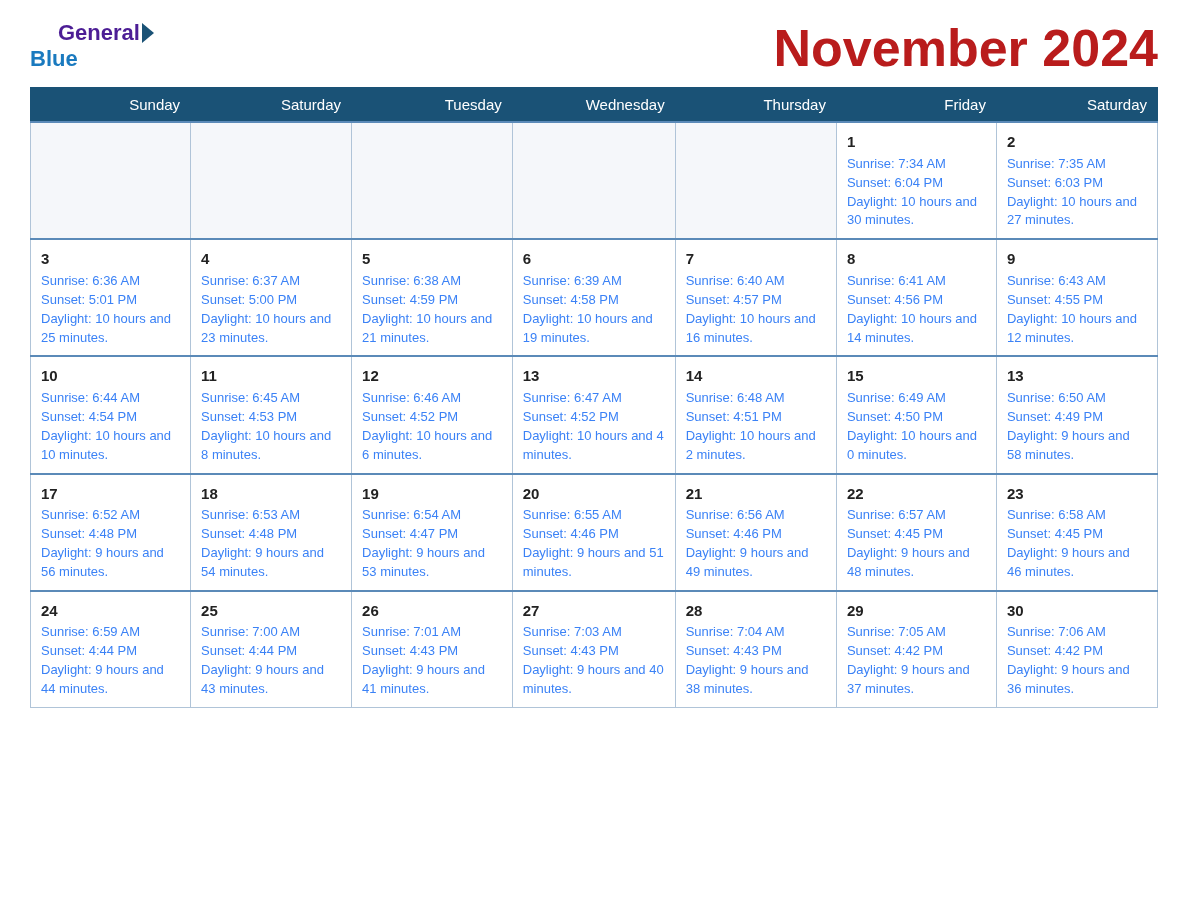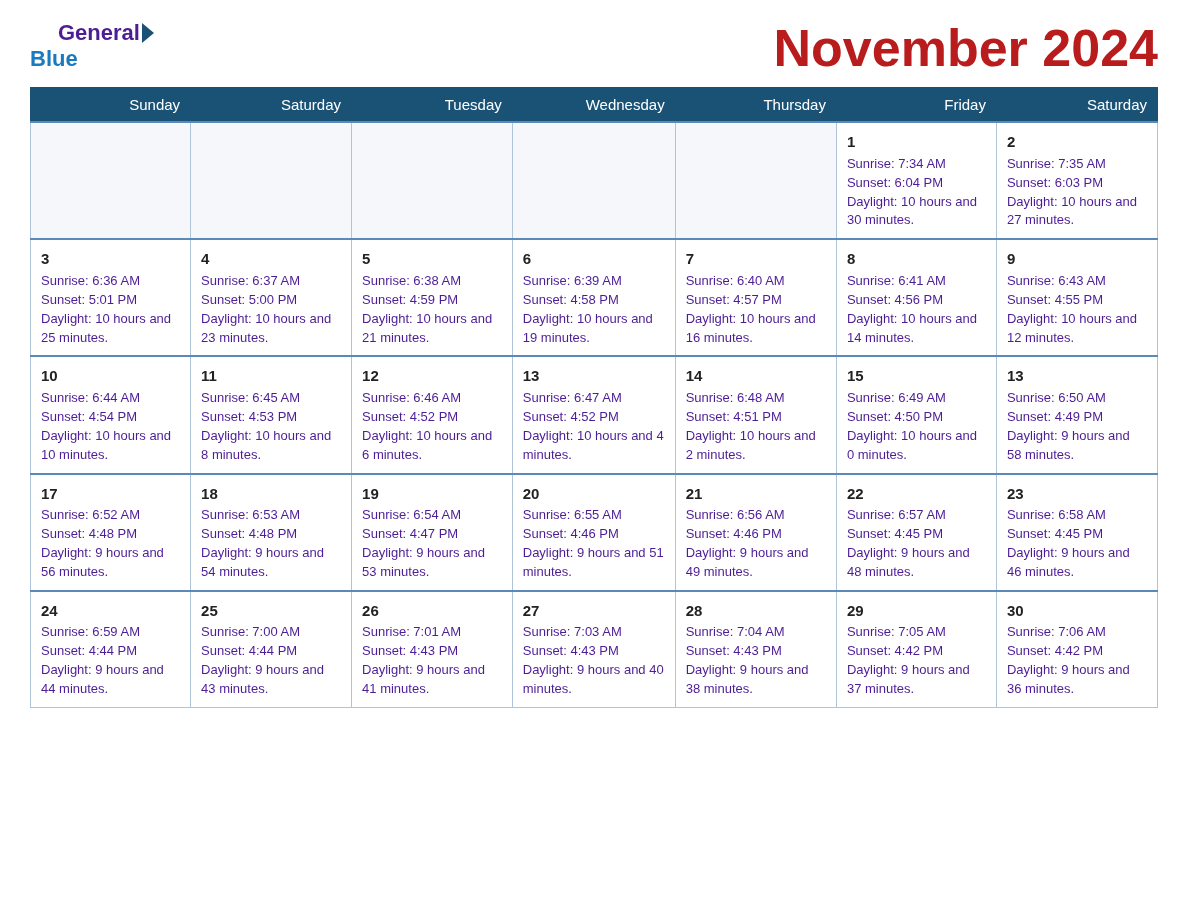--- a/index.html
+++ b/index.html
@@ -88,21 +88,21 @@
       background: #fff;
     }
     .day-num {
       font-size: 15px;
       font-weight: bold;
       display: block;
       margin-bottom: 2px;
     }
     .day-info {
       font-size: 13px;
-      color: #4c1d95;
+      color: #3b82f6;
     }
     .empty-cell {
       background: #f5f7fa;
     }
     
     .calendar tbody tr td {
       border-top: 2px solid #5b8ab8;
     }
     .calendar tbody tr td:first-child {
       border-left: 1px solid #b0c4d8;

